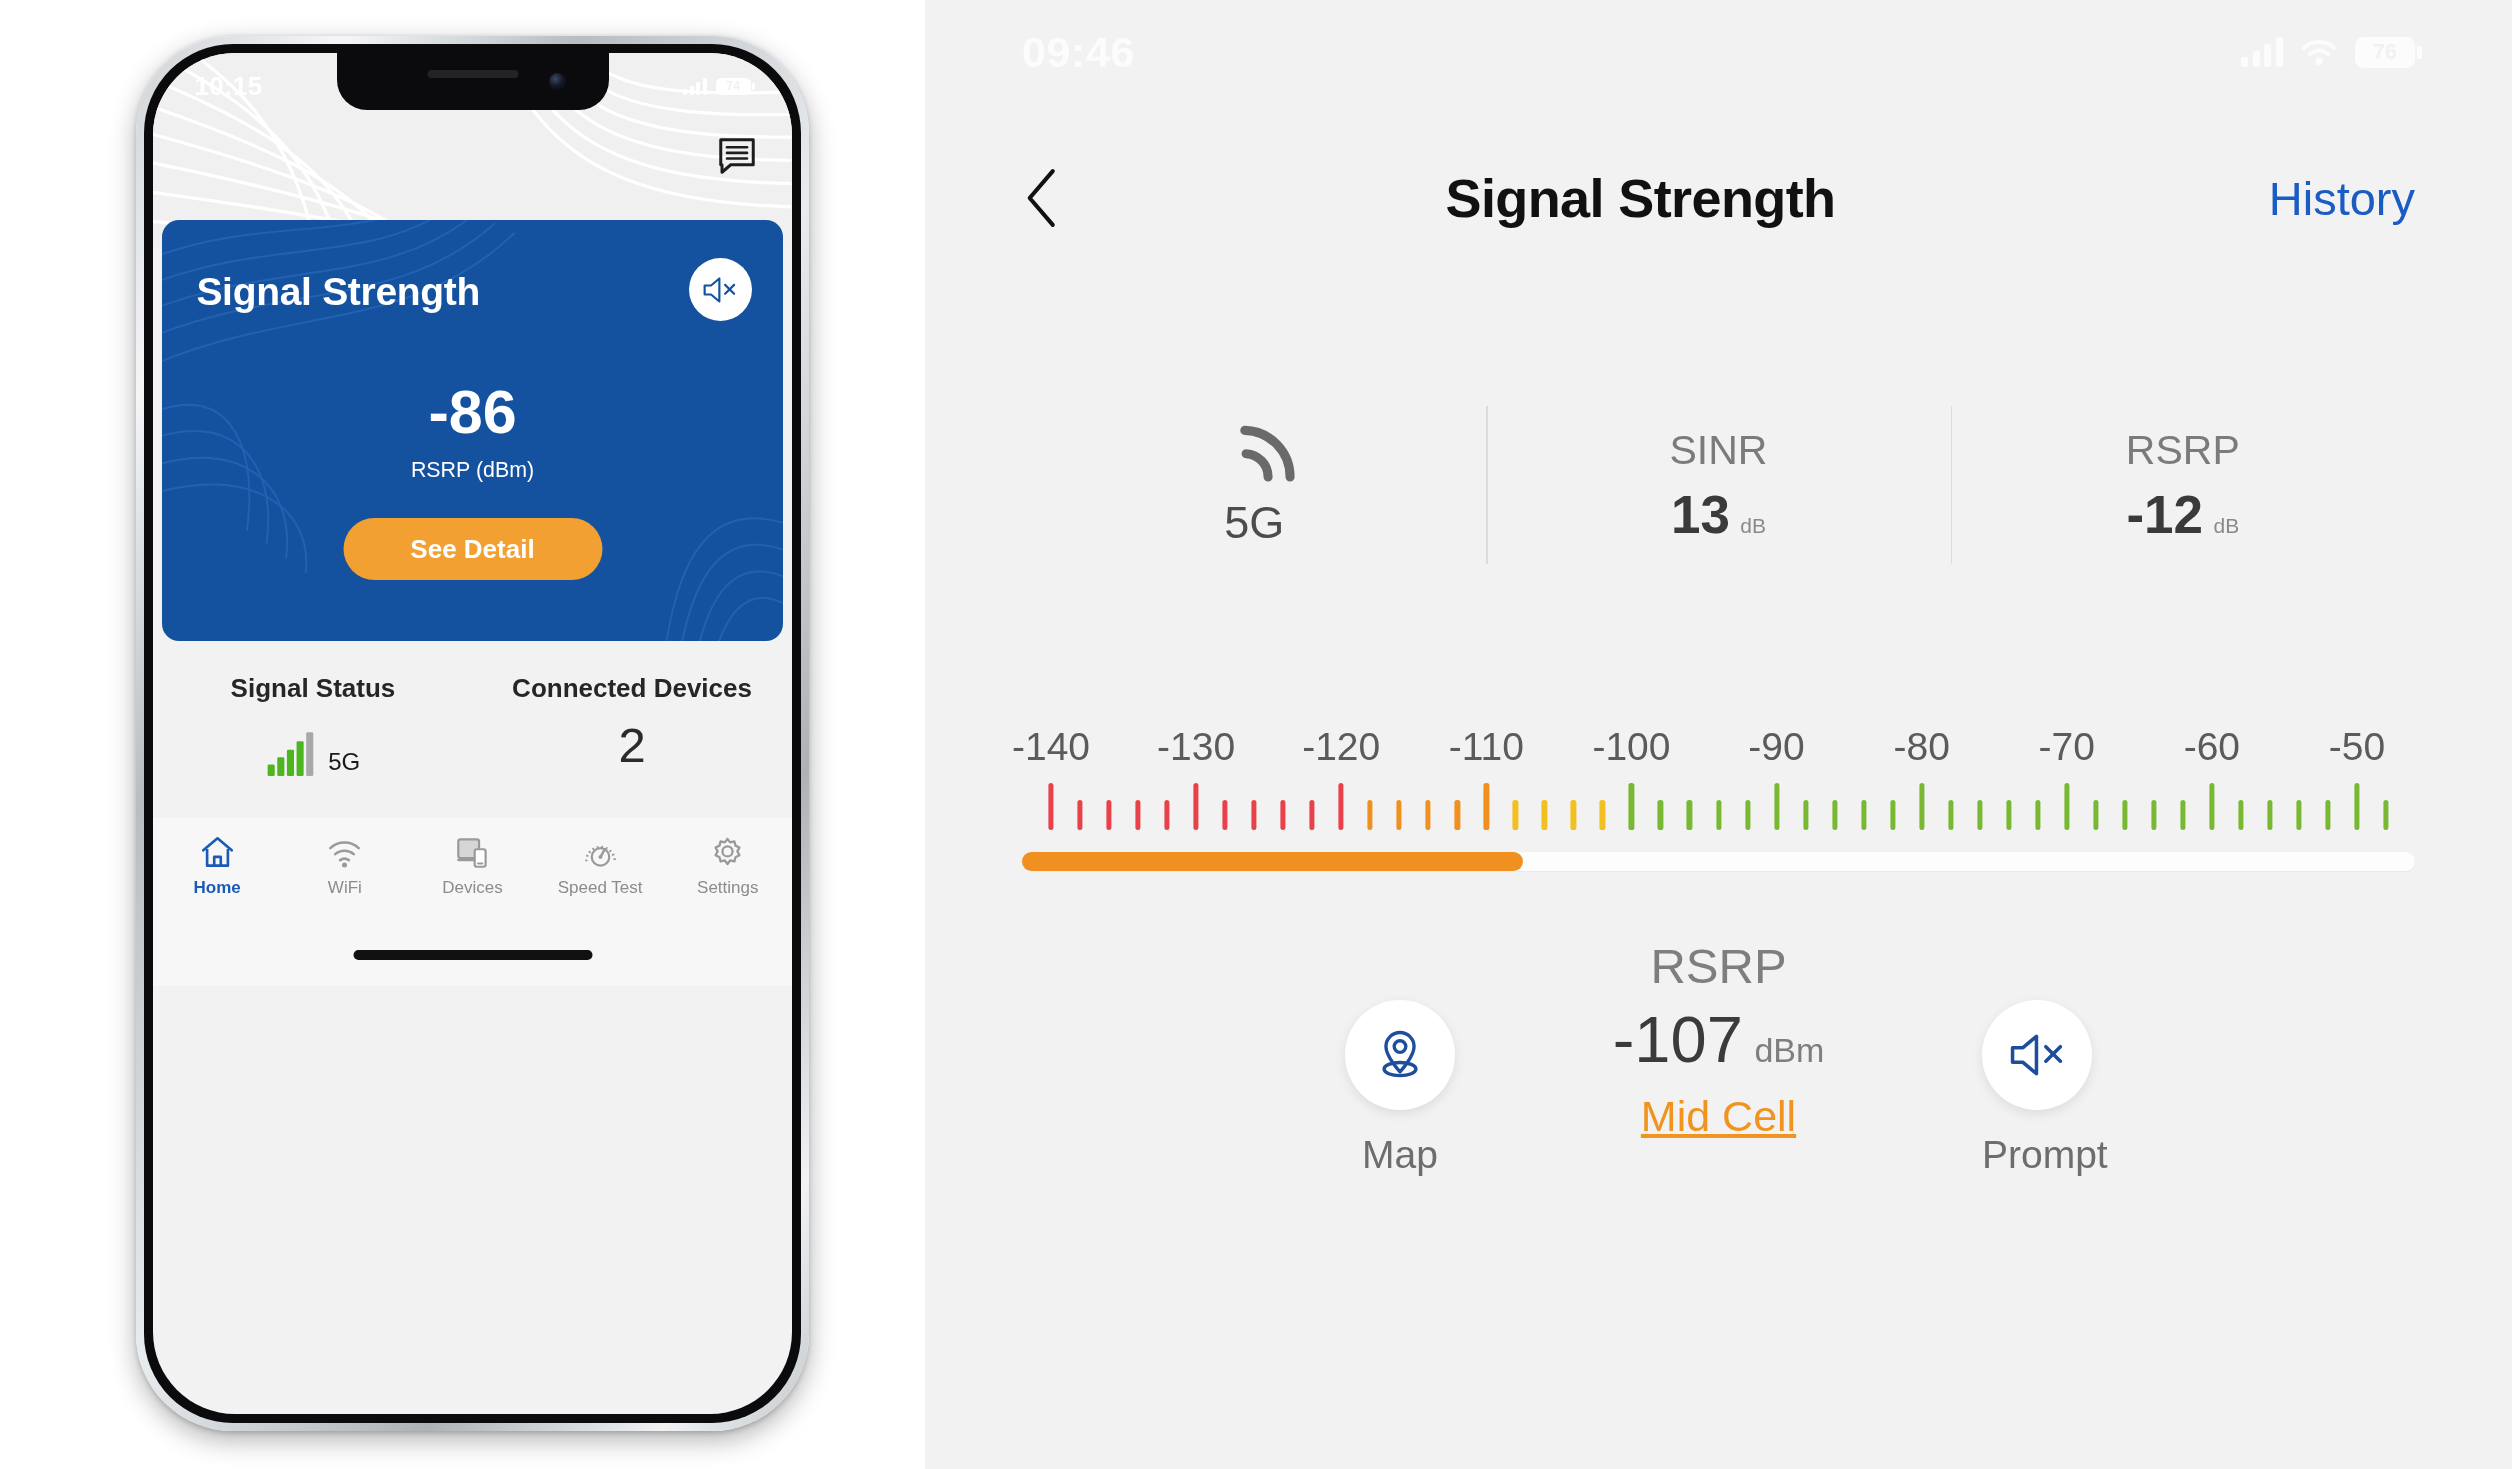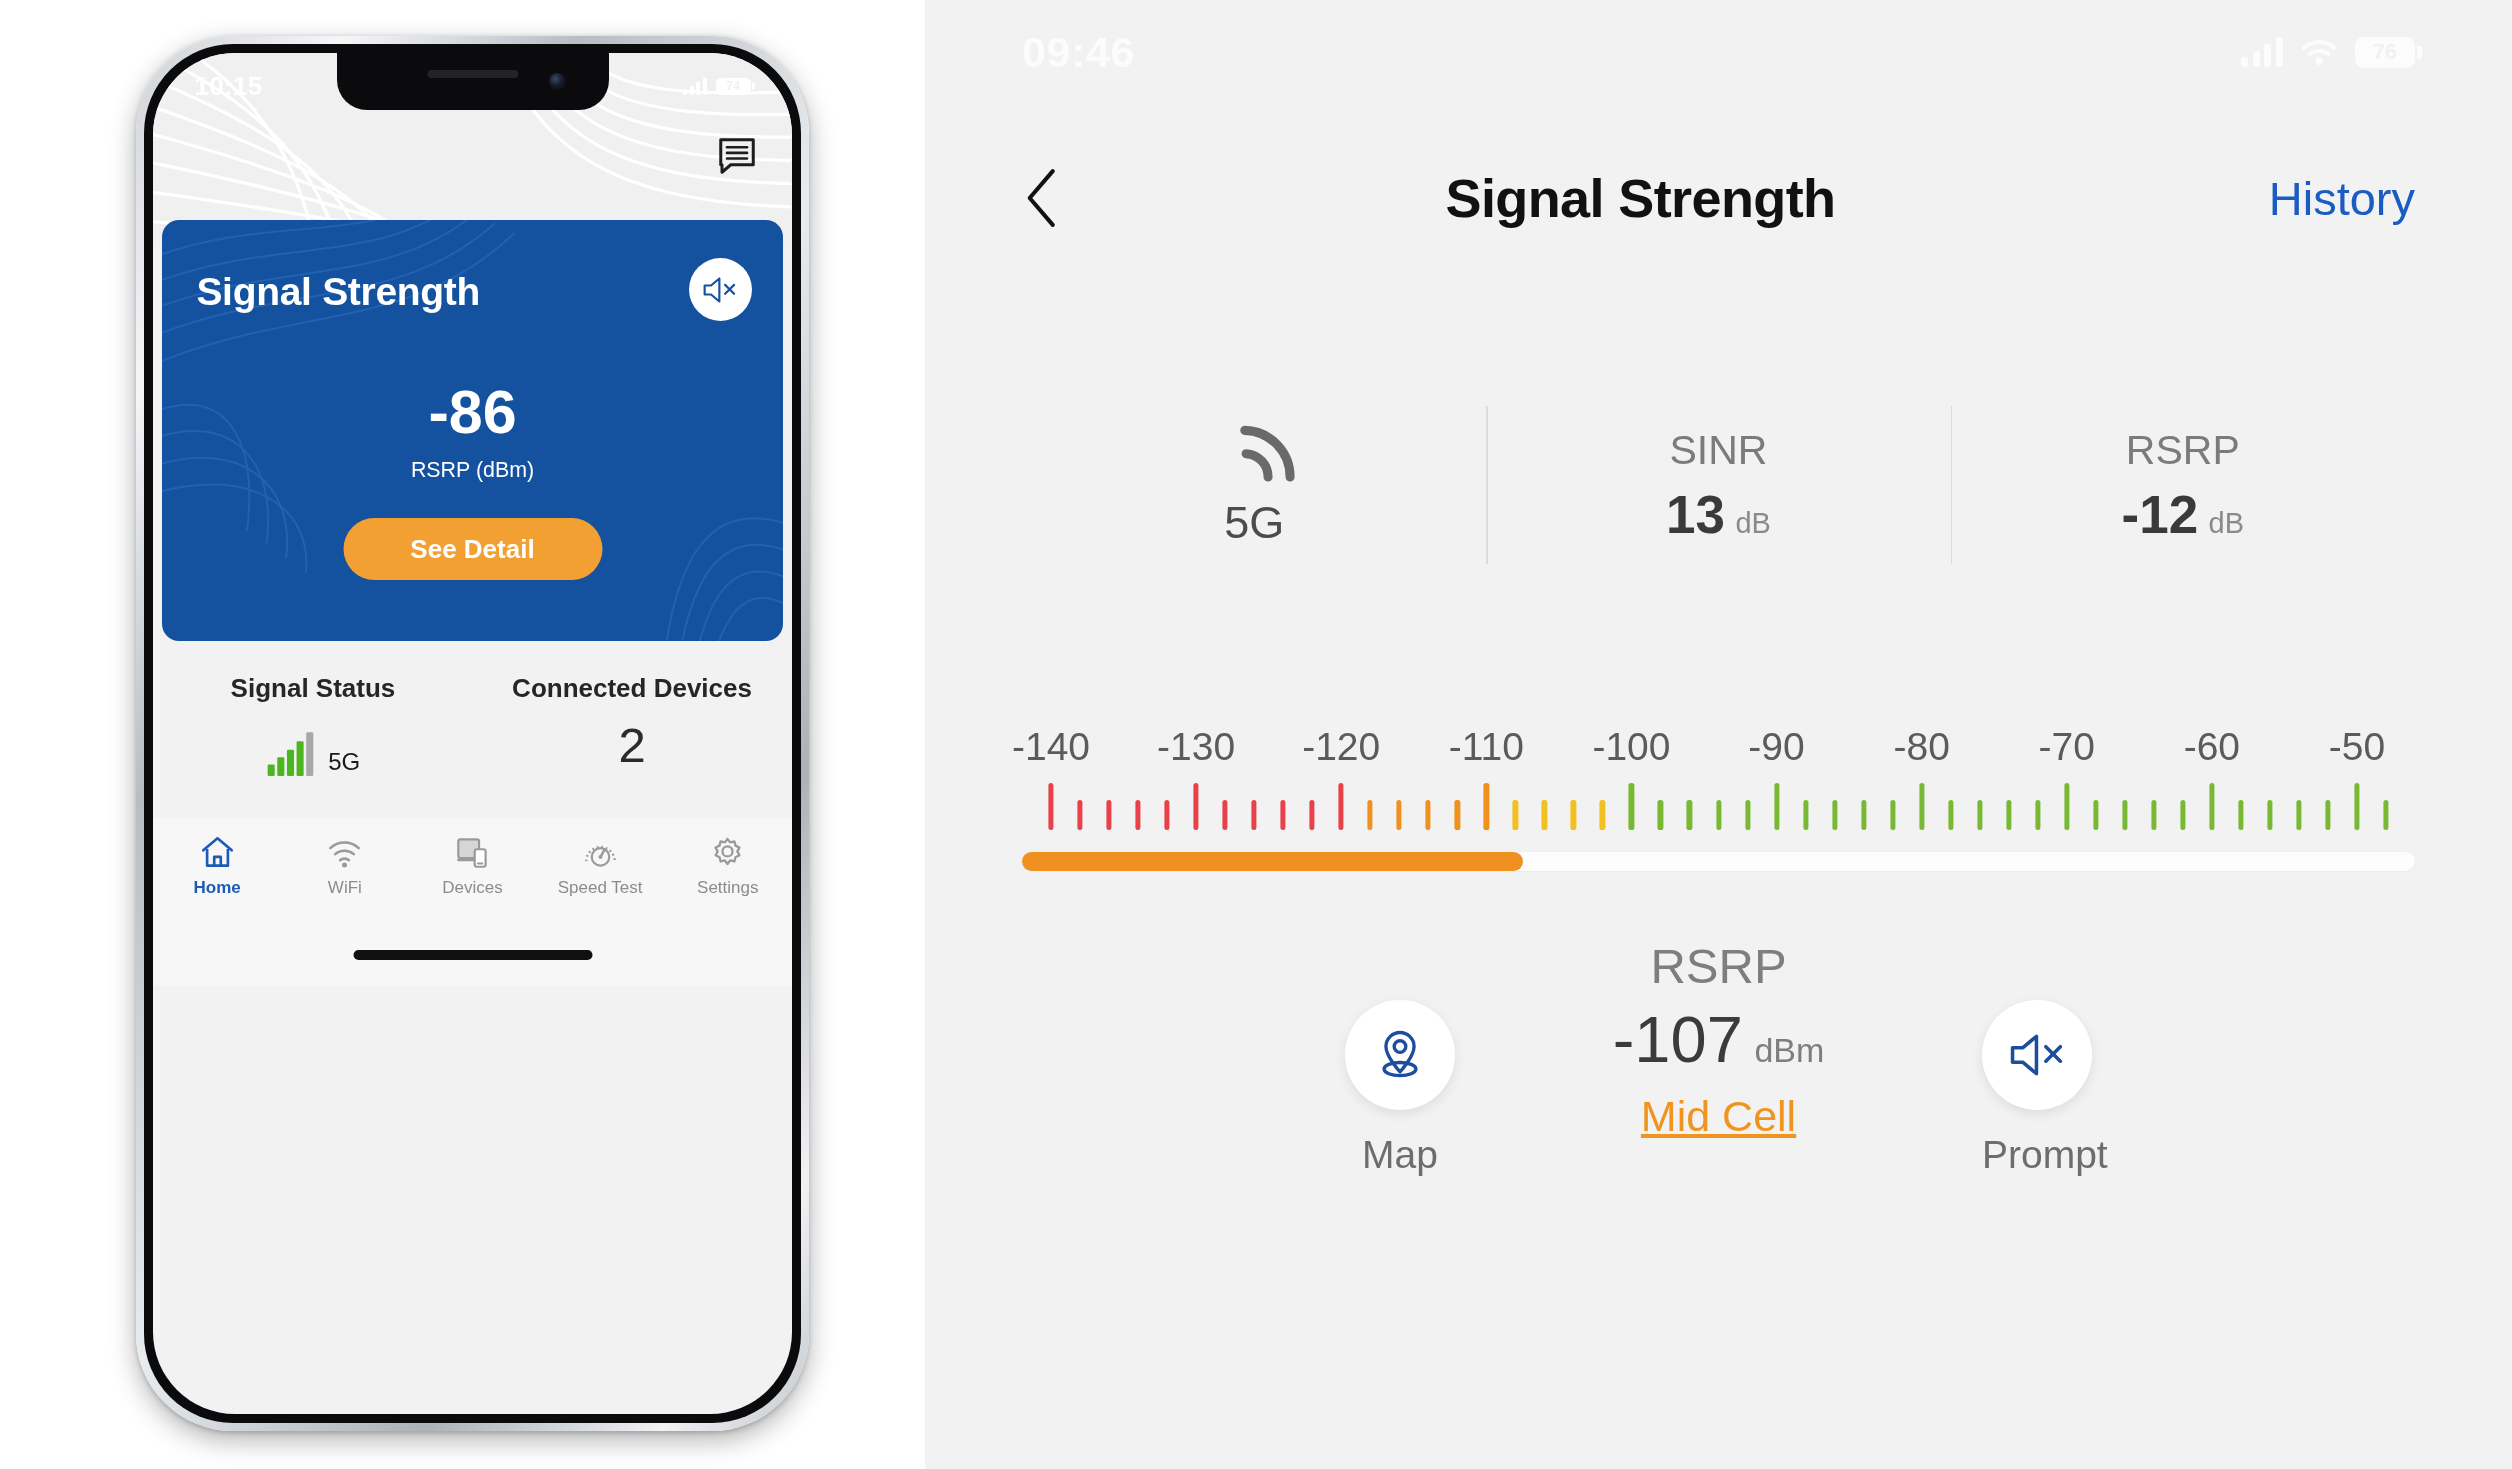--- a/index.html
+++ b/index.html
@@ -200,21 +200,21 @@
     position:absolute; top:388px; left:97px; right:97px; height:194px;
     display:flex; align-items:stretch;
   }
   .rm-cell { flex:1; display:flex; flex-direction:column; align-items:center; justify-content:center; position:relative; }
   .rm-cell + .rm-cell:before {
     content:""; position:absolute; left:0; top:18px; bottom:18px; width:1.3px; background:#dcdcdc;
   }
   .rm-label { font-size:41px; color:#7b7b7b; font-weight:400; line-height:1;text-align:center; }
   .rm-valrow { display:flex; align-items:baseline; gap:10.4px; margin-top:17px; }
   .rm-val { font-size:53px; color:#3a3a3a; font-weight:700; line-height:1; }
-  .rm-unit { font-size:29px; color:#8a8a8a; font-weight:400; }
+  .rm-unit { font-size:21px; color:#8a8a8a; font-weight:400; }
   .rm-5g { display:flex; flex-direction:column; align-items:center; }
   .rm-5g-txt { font-size:45px; color:#4c4c4c; font-weight:400; line-height:1; margin-top:-2.6px;}
 
   .rscale { position:absolute; top:725px; left:97px; right:97px; }
   .rsc-ticklabels { position:relative; height:49px; }
   .rsc-ticklabels span {
     position:absolute; transform:translateX(-50%);
     font-size:39px; color:#5b5b5b; font-weight:400; white-space:nowrap;
   }
   .rsc-ticks { position:relative; height:47px; margin-top:9px; }

